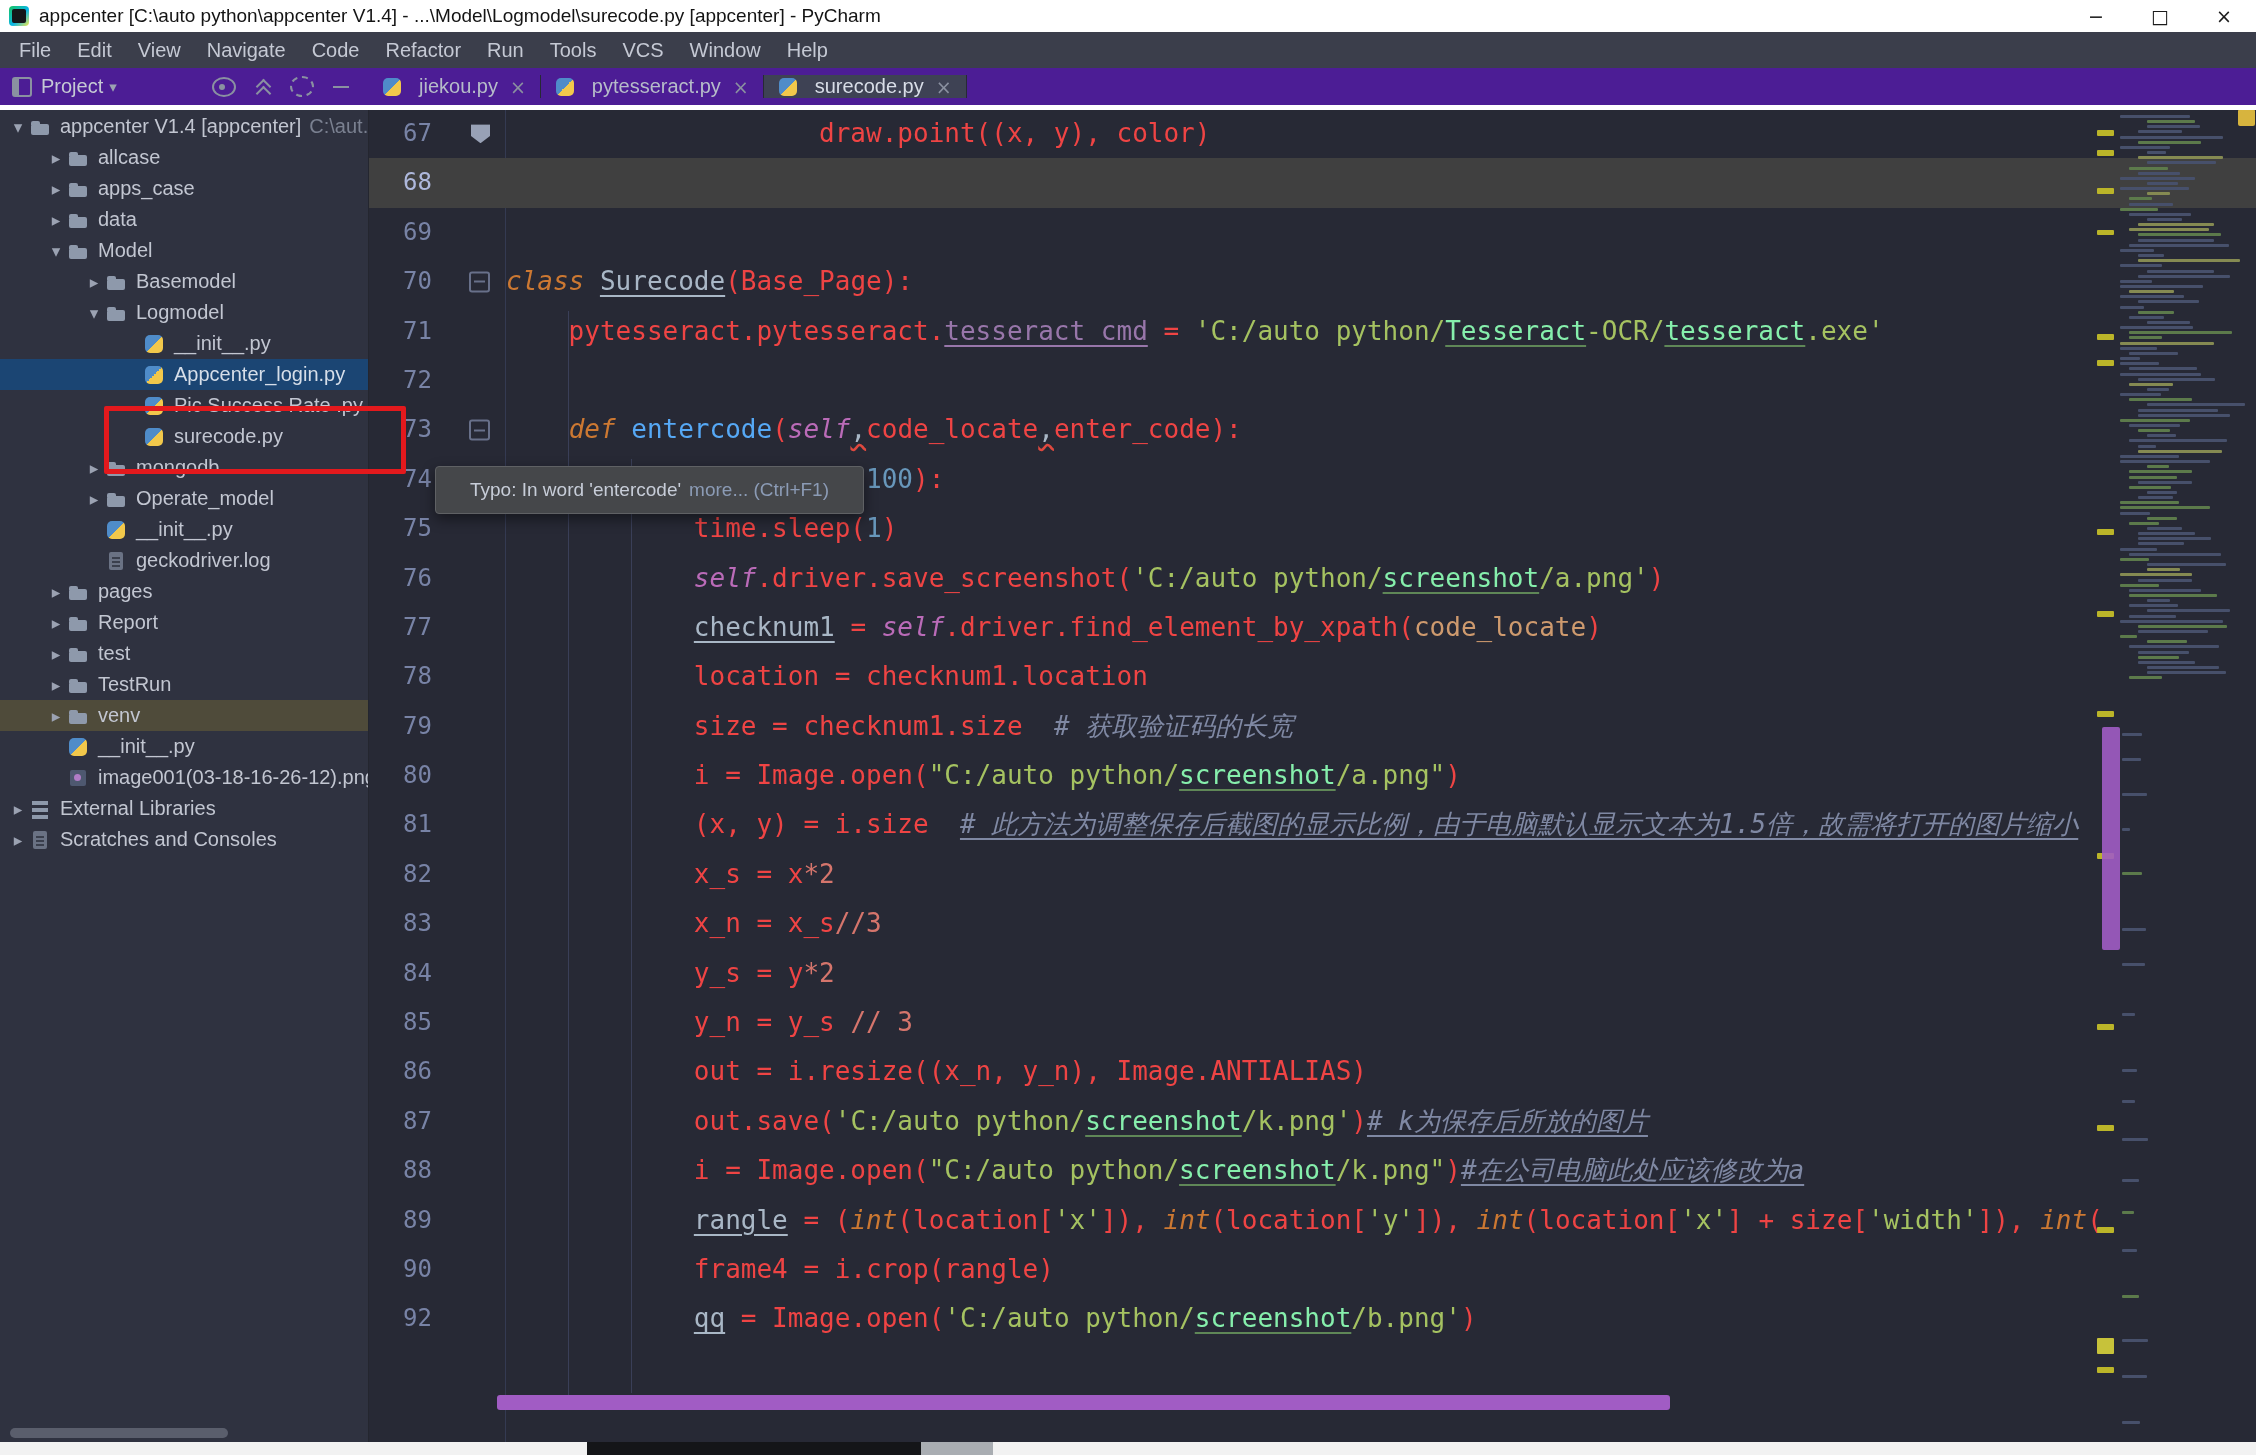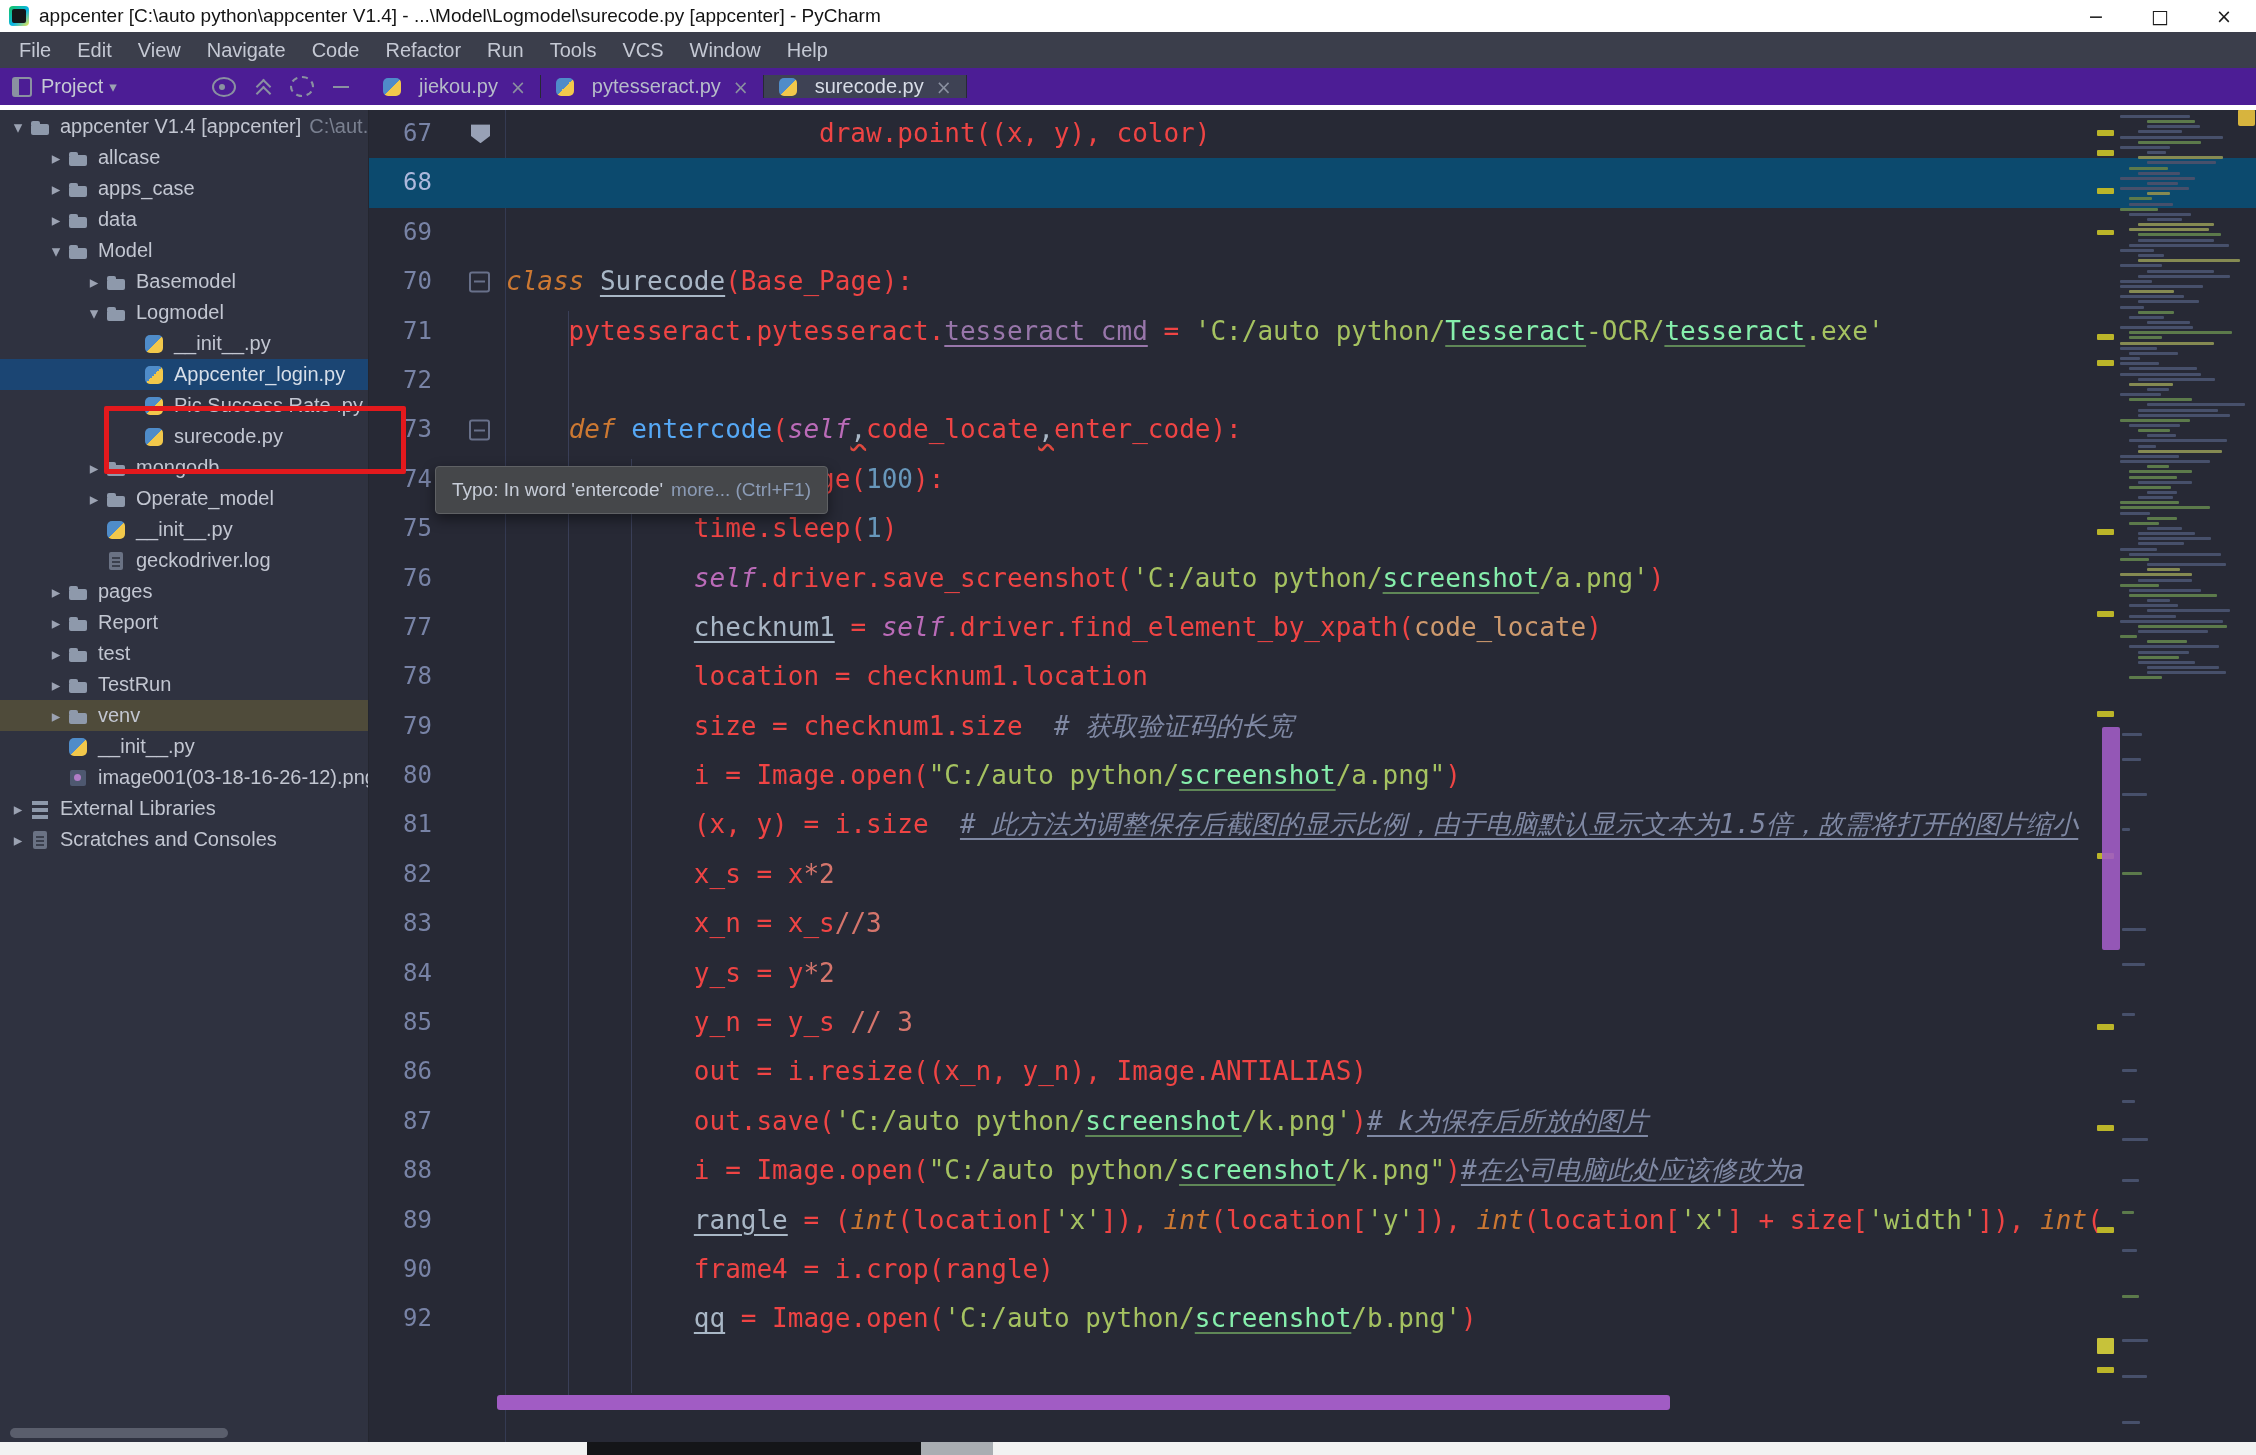--- a/index.html
+++ b/index.html
@@ -57,21 +57,21 @@
   .ico-log::after,.ico-scratch::after{content:"";position:absolute;left:6px;top:6px;right:6px;height:2px;background:#3a3f4d;box-shadow:0 4px 0 #3a3f4d,0 8px 0 #3a3f4d}
   .ico-png::before{content:"";position:absolute;left:2px;top:2px;right:2px;bottom:2px;background:#4E5870;border-radius:2px}
   .ico-png::after{content:"";position:absolute;left:6px;top:6px;width:7px;height:7px;border-radius:50%;background:#B07CC6}
   .ico-lib::before{content:"";position:absolute;left:2px;right:2px;top:2px;height:4px;background:#8E99AB;box-shadow:0 7px 0 #8E99AB,0 14px 0 #8E99AB}
 
   
   .editor{position:absolute;left:368px;top:105px;right:0;bottom:13px;background:#272935;overflow:hidden;z-index:1}
   .gutline{position:absolute;left:137px;top:0;bottom:0;width:1px;background:#343A52}
   .lines{position:absolute;left:0;top:4px;right:0}
   .erow{display:flex;height:49.4px;line-height:49.4px;font-family:"DejaVu Sans Mono",monospace;font-size:26px;overflow:hidden}
-  .erow.cur{background:#0c4a6e}
+  .erow.cur{background:#404040}
   .gut{flex:0 0 132px;display:flex;align-items:center;height:100%}
   .lnum{width:64px;text-align:right;color:#7883A6;font-size:24px;line-height:49.4px}
   .cur .lnum{color:#AEB8DC}
   .fold{width:68px;height:100%;position:relative;flex:0 0 68px}
   .fm{position:absolute;right:10px;top:50%;transform:translateY(-50%);width:17px;height:17px;border:2px solid #68708A;border-radius:3px}
   .fm::after{content:"";position:absolute;left:3px;right:3px;top:50%;margin-top:-1px;height:2px;background:#68708A}
   .bm{position:absolute;right:10px;top:50%;transform:translateY(-50%);width:19px;height:19px;background:#98A1B6;clip-path:polygon(0 0,100% 0,100% 62%,50% 100%,0 62%)}
   .code{white-space:pre;padding-left:6px}
 
   
@@ -98,21 +98,21 @@
   .stripe{position:absolute;left:1728px;top:0;width:20px;height:100%}
   .smark{position:absolute;left:1px;width:17px;height:6px;border-radius:1px;background:#BBB529}
   .minimap{position:absolute;left:1752px;top:6px;width:104px;height:1320px}
   .mbar{position:absolute;height:3px;border-radius:1px}
   .vthumb{position:absolute;left:1734px;width:18px;background:#A15CC4;opacity:.9;border-radius:2px}
   .inspect{position:absolute;right:1px;top:4px;width:17px;height:17px;border-radius:2px}
   .hthumb{position:absolute;border-radius:3px}
 
   
   .redbox{position:absolute;left:104px;top:406px;width:292px;height:58px;border:5px solid #E3191D;border-radius:2px;z-index:30}
-  .tooltip{position:absolute;left:435px;top:466px;height:46px;display:flex;align-items:center;background:#45474A;border:1px solid #5F6164;border-radius:4px;padding:0 16px;font-size:19px;color:#C7CDD8;box-shadow:0 5px 14px rgba(0,0,0,.45);z-index:40;white-space:nowrap}
+  .tooltip{position:absolute;left:435px;top:466px;height:46px;display:flex;align-items:center;background:#45474A;border:1px solid #5F6164;border-radius:4px;padding:0 34px;font-size:19px;color:#C7CDD8;box-shadow:0 5px 14px rgba(0,0,0,.45);z-index:40;white-space:nowrap}
   .tooltip .more{color:#8B9BB5;margin-left:8px}
 
   .phthumb{position:absolute;z-index:6;border-radius:5px}
   .taskbar{position:absolute;left:0;bottom:0;width:2256px;height:13px;background:#F2F2F2;z-index:7}
   .tseg{position:absolute;top:0;height:13px}
 </style>
 </head>
 <body>
 
 <div id="app">

